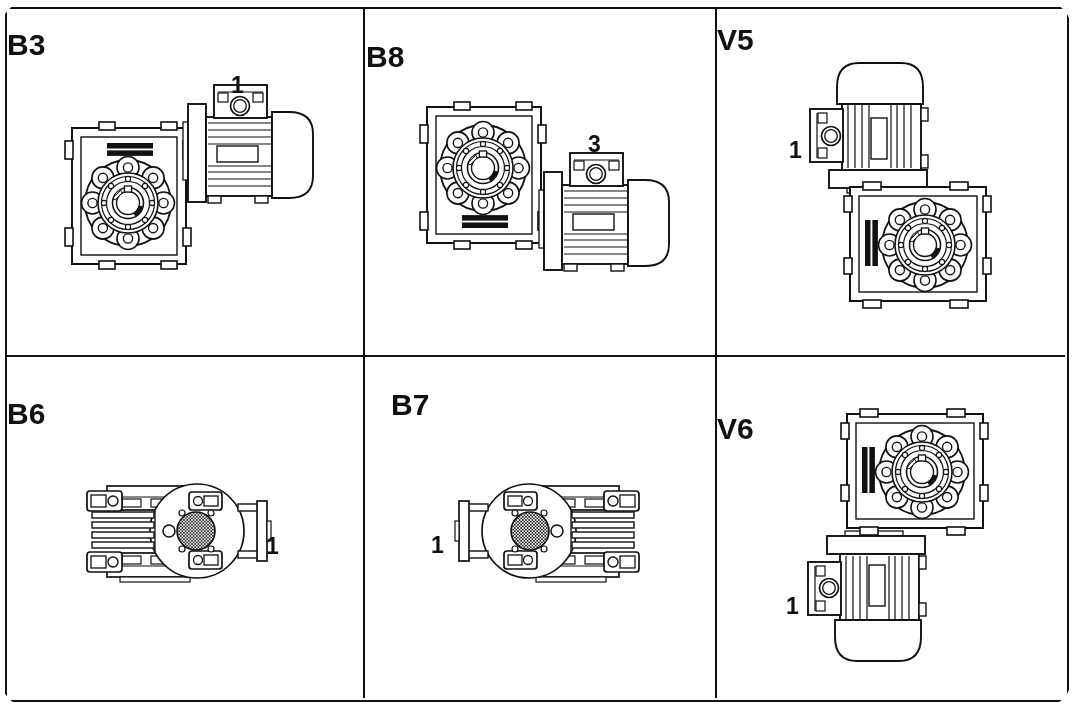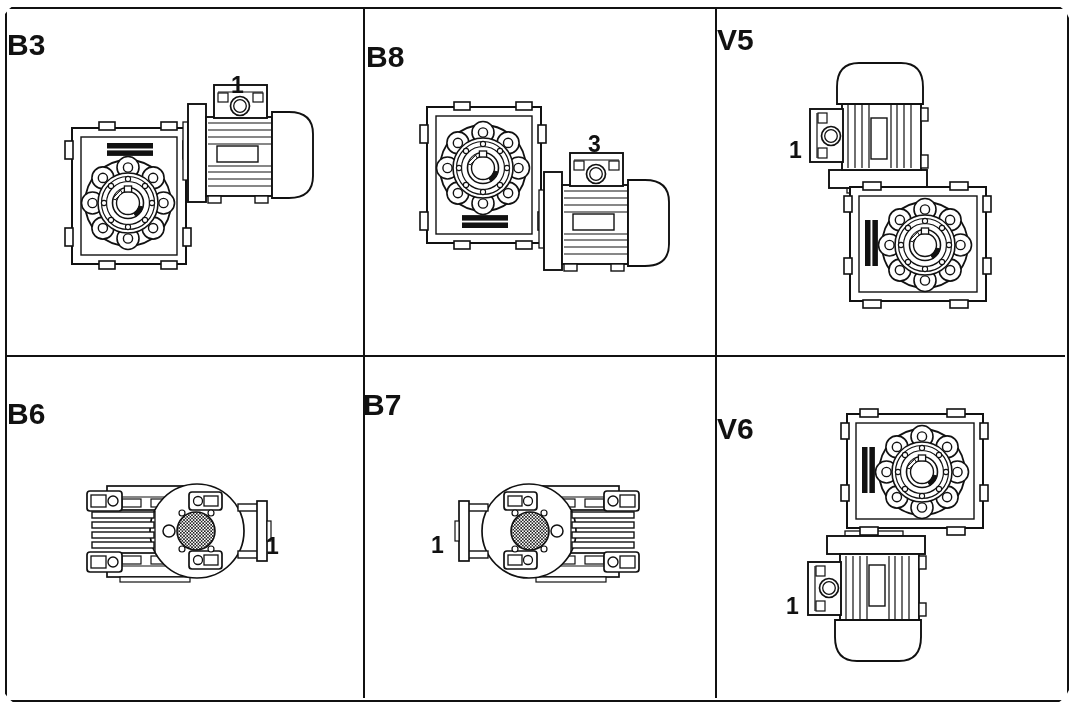--- a/index.html
+++ b/index.html
@@ -177,21 +177,21 @@
 
   <div class="frame"></div>
   <div class="gline v1"></div>
   <div class="gline v2"></div>
   <div class="gline h1"></div>
 
   <div class="cell-label" style="left:7px;top:30px;">B3</div>
   <div class="cell-label" style="left:366px;top:42px;">B8</div>
   <div class="cell-label" style="left:717px;top:25px;">V5</div>
   <div class="cell-label" style="left:7px;top:399px;">B6</div>
-  <div class="cell-label" style="left:363px;top:390px;">B7</div>
+  <div class="cell-label" style="left:363px;top:390px;padding-left:28px;">B7</div>
   <div class="cell-label" style="left:717px;top:390px;margin-top:24px;">V6</div>
 
   <div class="marker" style="left:231px;top:74px;">1</div>
   <div class="marker" style="left:588px;top:133px;">3</div>
   <div class="marker" style="left:789px;top:139px;">1</div>
   <div class="marker" style="left:266px;top:535px;">1</div>
   <div class="marker" style="left:431px;top:534px;">1</div>
   <div class="marker" style="left:786px;top:595px;">1</div>
 
 </div>

